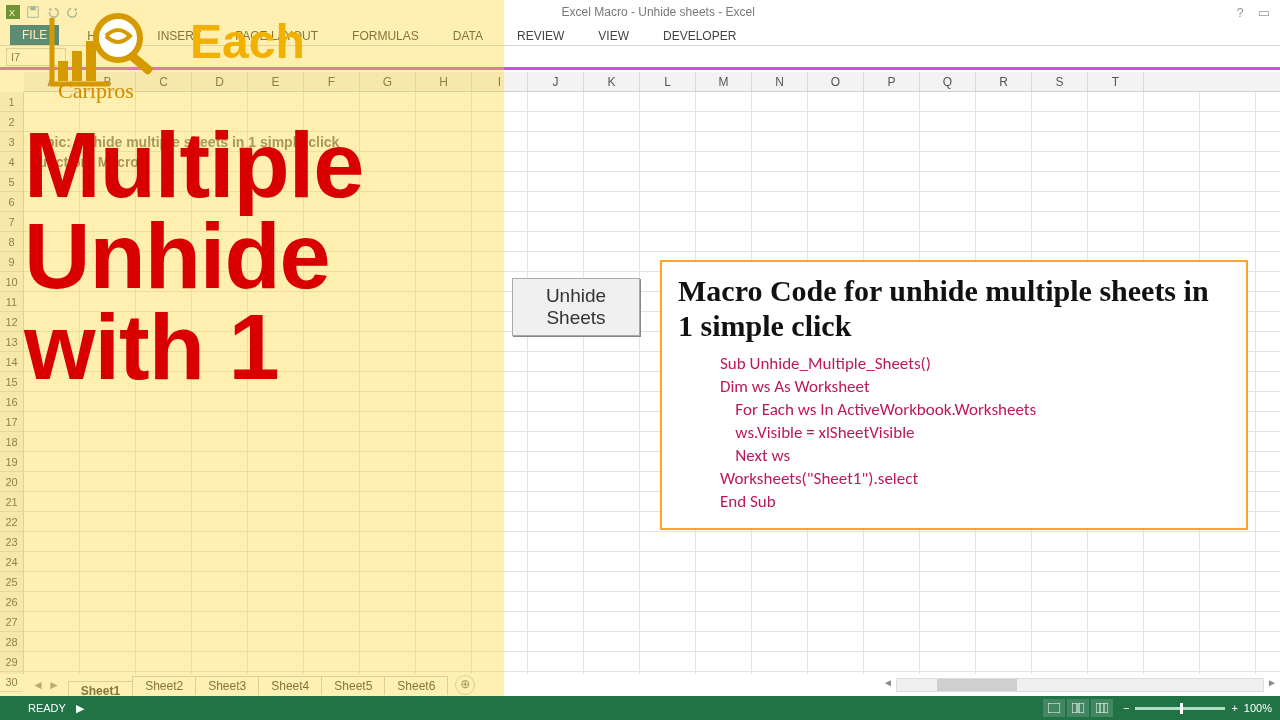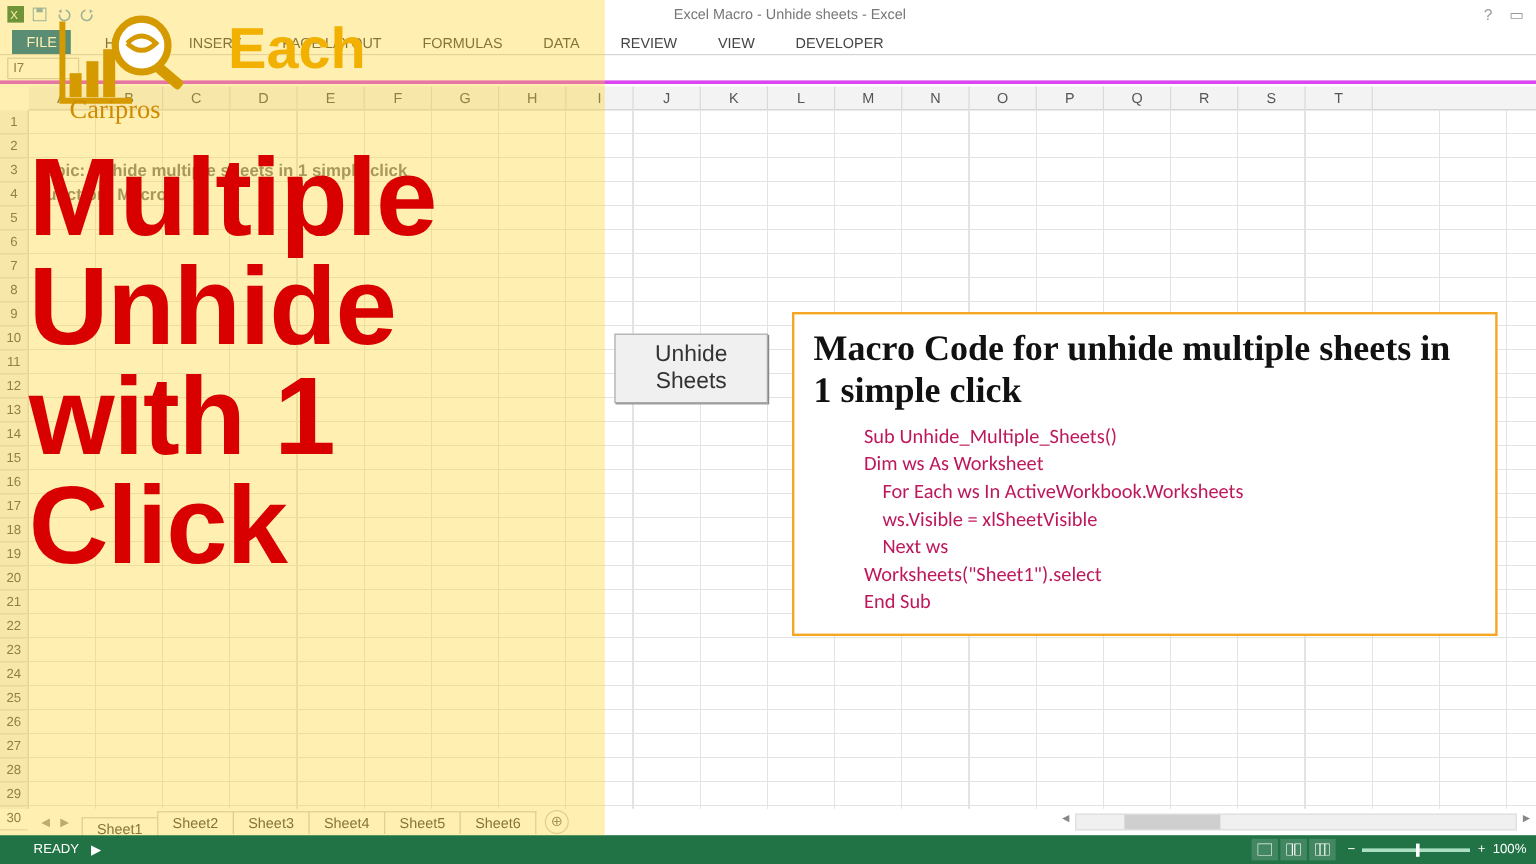--- a/index.html
+++ b/index.html
@@ -26,21 +26,21 @@
   .row-headers { position:absolute; top:20px; left:0; width:24px; bottom:22px; background:#f3f3f3; border-right:1px solid #d0d0d0;}
   .row-h { height:20px; border-bottom:1px solid #d9d9d9; text-align:center; font-size:11px; color:#555; line-height:20px;}
   .cells { position:absolute; top:20px; left:24px; right:0; bottom:22px; background:
     repeating-linear-gradient(to right, transparent 0, transparent 55px, #e3e3e3 55px, #e3e3e3 56px),
     repeating-linear-gradient(to bottom, transparent 0, transparent 19px, #e3e3e3 19px, #e3e3e3 20px);
   }
   
   .sheet-tabs { position:absolute; left:24px; bottom:0; height:22px; display:flex; align-items:center; gap:0; font-size:12px;}
   .sheet-nav { display:flex; gap:4px; padding:0 8px; color:#999;}
   .sheet-tab { padding:2px 12px; border:1px solid #ccc; border-bottom:none; background:#fff; color:#444; margin-right:-1px; cursor:pointer;}
-  .sheet-tab.active { background:#fff; font-weight:400; border-bottom:2px solid #217346;margin-top:12px;}
+  .sheet-tab.active { background:#fff; font-weight:700; border-bottom:2px solid #217346;margin-top:12px;}
   .new-sheet { width:20px; height:20px; border:1px solid #ccc; border-radius:50%; margin-left:8px; text-align:center; line-height:17px; color:#777; cursor:pointer; background:#fff;}
   .hscroll { position:absolute; right:0; bottom:0; height:22px; width:400px; display:flex; align-items:center;}
   .hscroll .track { flex:1; height:14px; background:#f0f0f0; border:1px solid #ddd; position:relative;}
   .hscroll .thumb { position:absolute; left:40px; width:80px; top:0; bottom:0; background:#cfcfcf;}
   .scroll-btn { width:16px; height:16px; color:#888; font-size:10px; text-align:center;}
   
   .statusbar { position:absolute; bottom:0; left:0; right:0; height:24px; background:#217346; color:#fff; display:flex; align-items:center; font-size:11px; padding:0 8px;}
   .statusbar .left { flex:0 0 auto;padding-left:20px;}
   .statusbar .spacer { flex:1;}
   .statusbar .views { display:flex; gap:2px; margin-right:10px;}
@@ -263,16 +263,15 @@
         <rect x="94" y="46" width="26" height="9" rx="3" transform="rotate(40 94 46)" fill="#d59a00"></rect>
       </svg>
     </div>
   </div>
   <div class="brand-text-excel">Each</div>
   <div class="brand-text-sub">Caripros</div>
   <div class="headline">
     <div>Multiple</div>
     <div>Unhide</div>
     <div>with 1</div>
-    <div>Click</div>
   </div>
 
 </div>
 
 </body></html>

